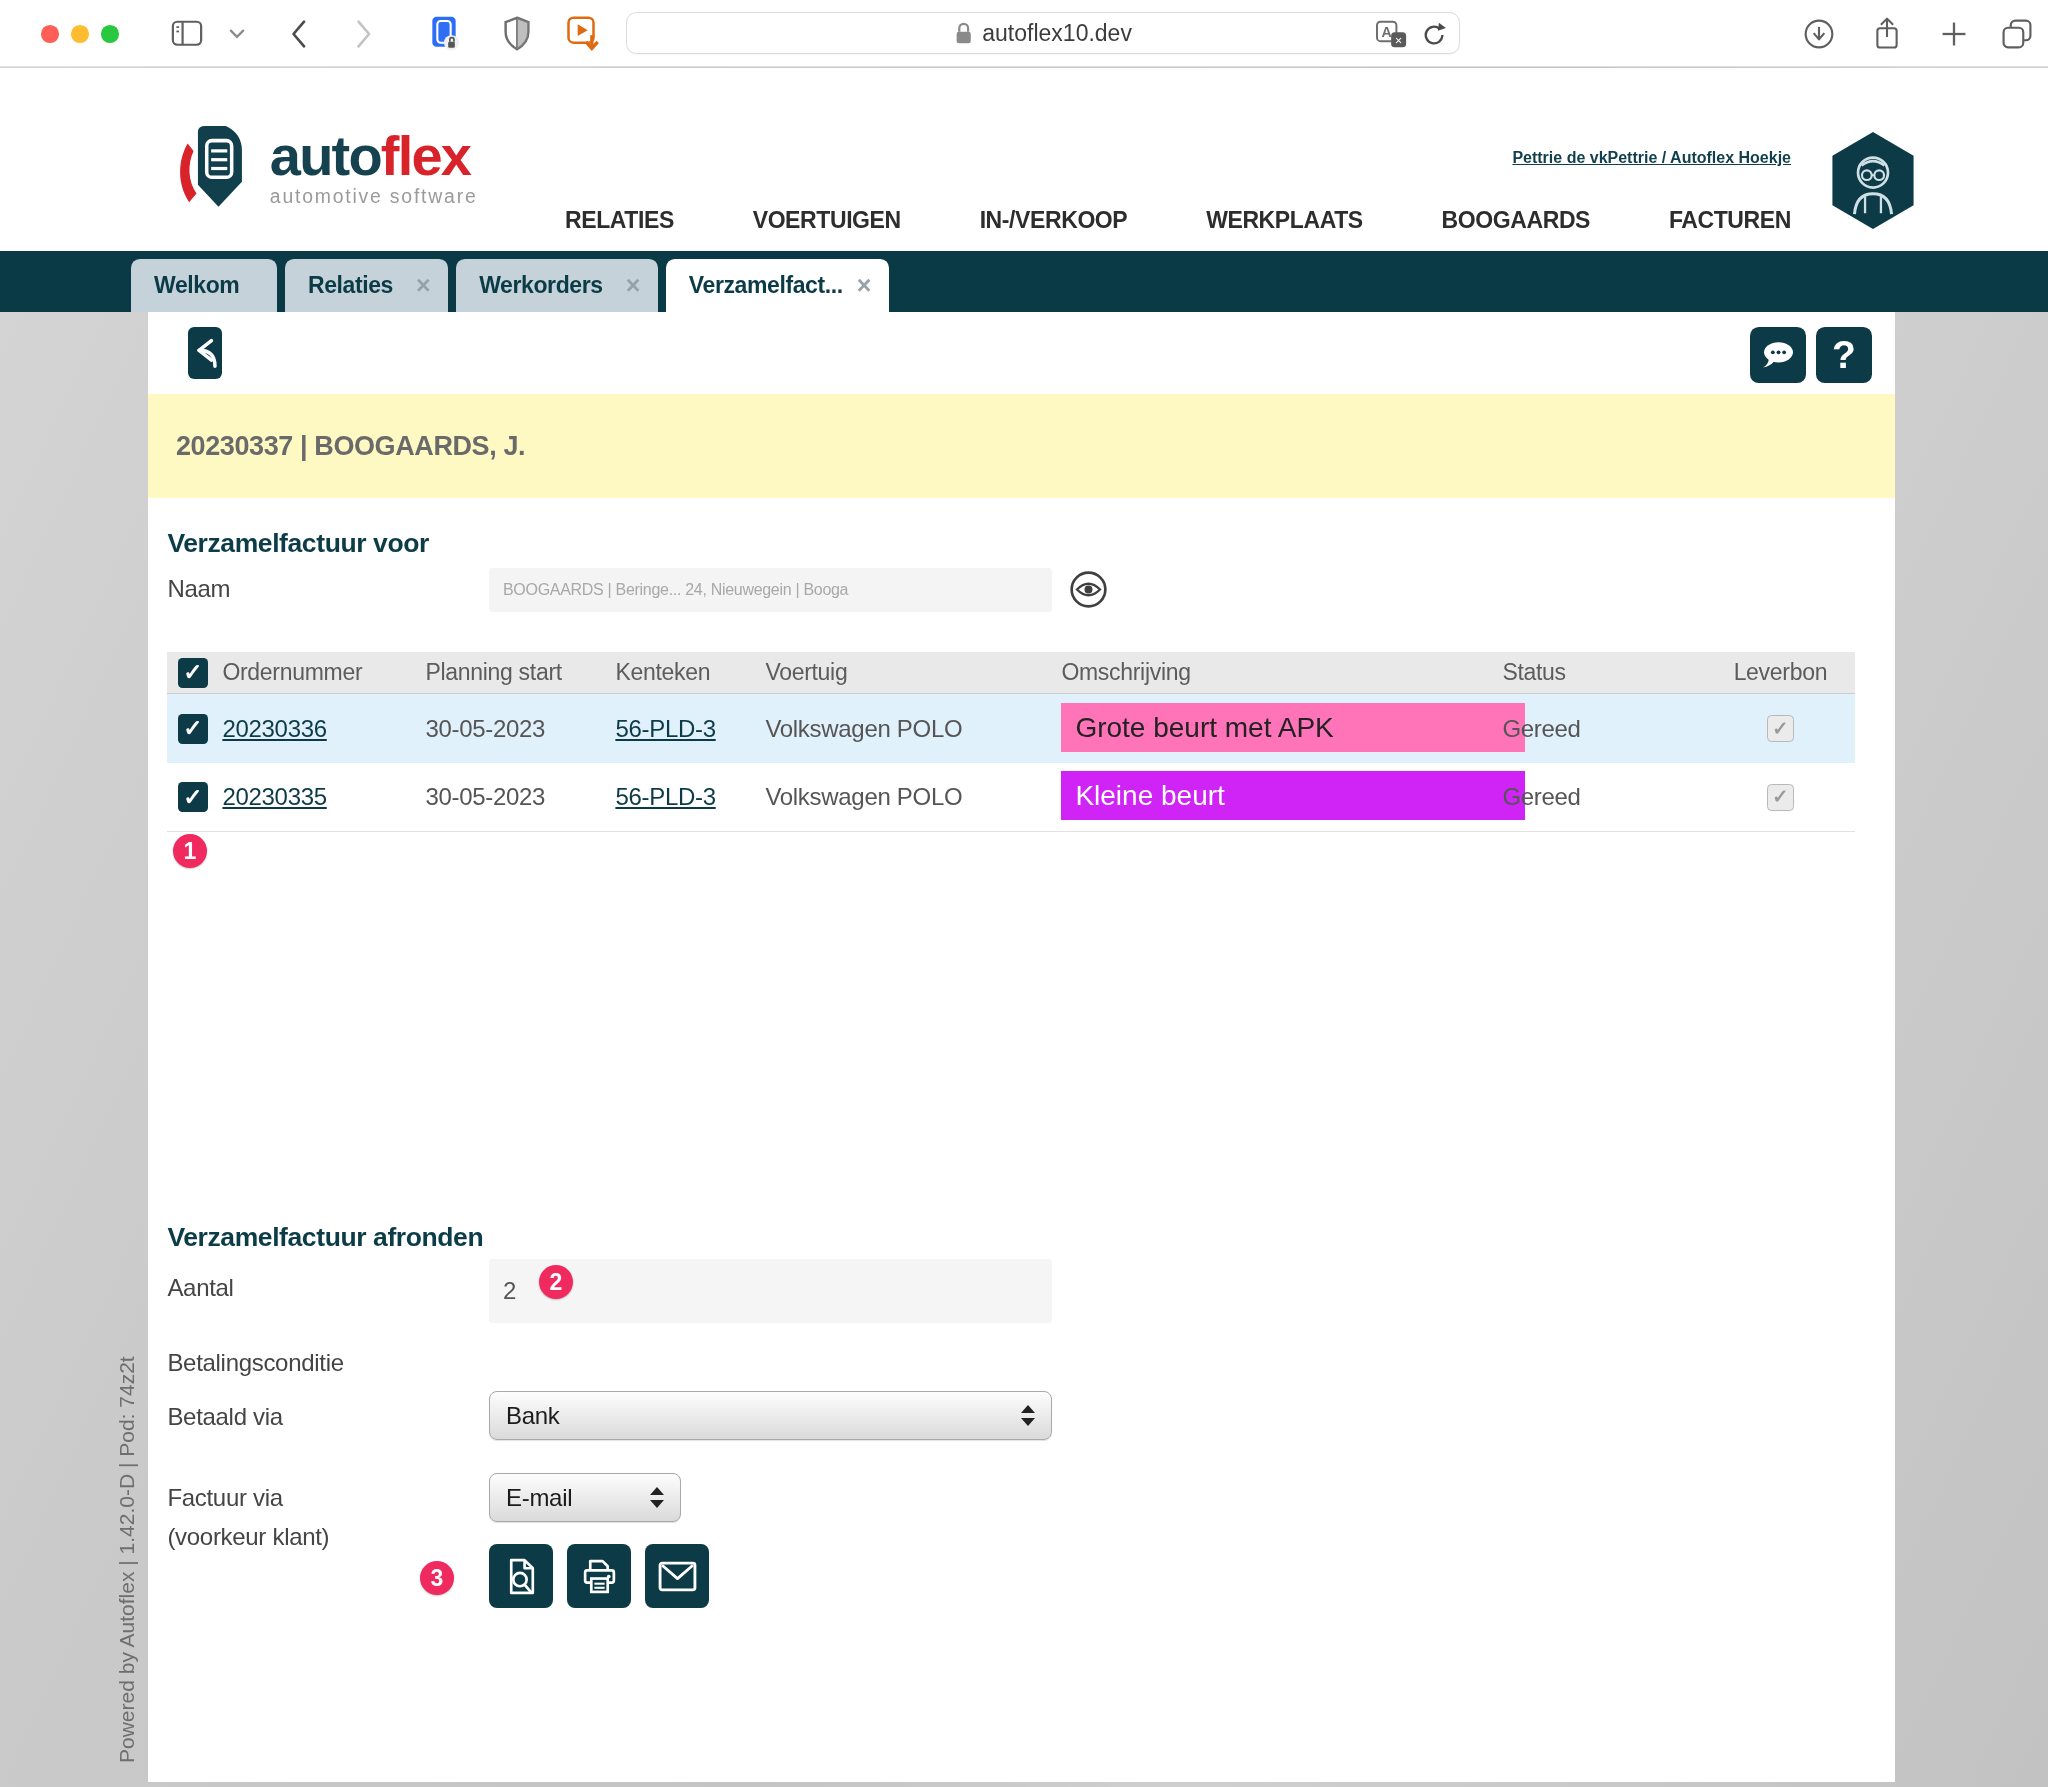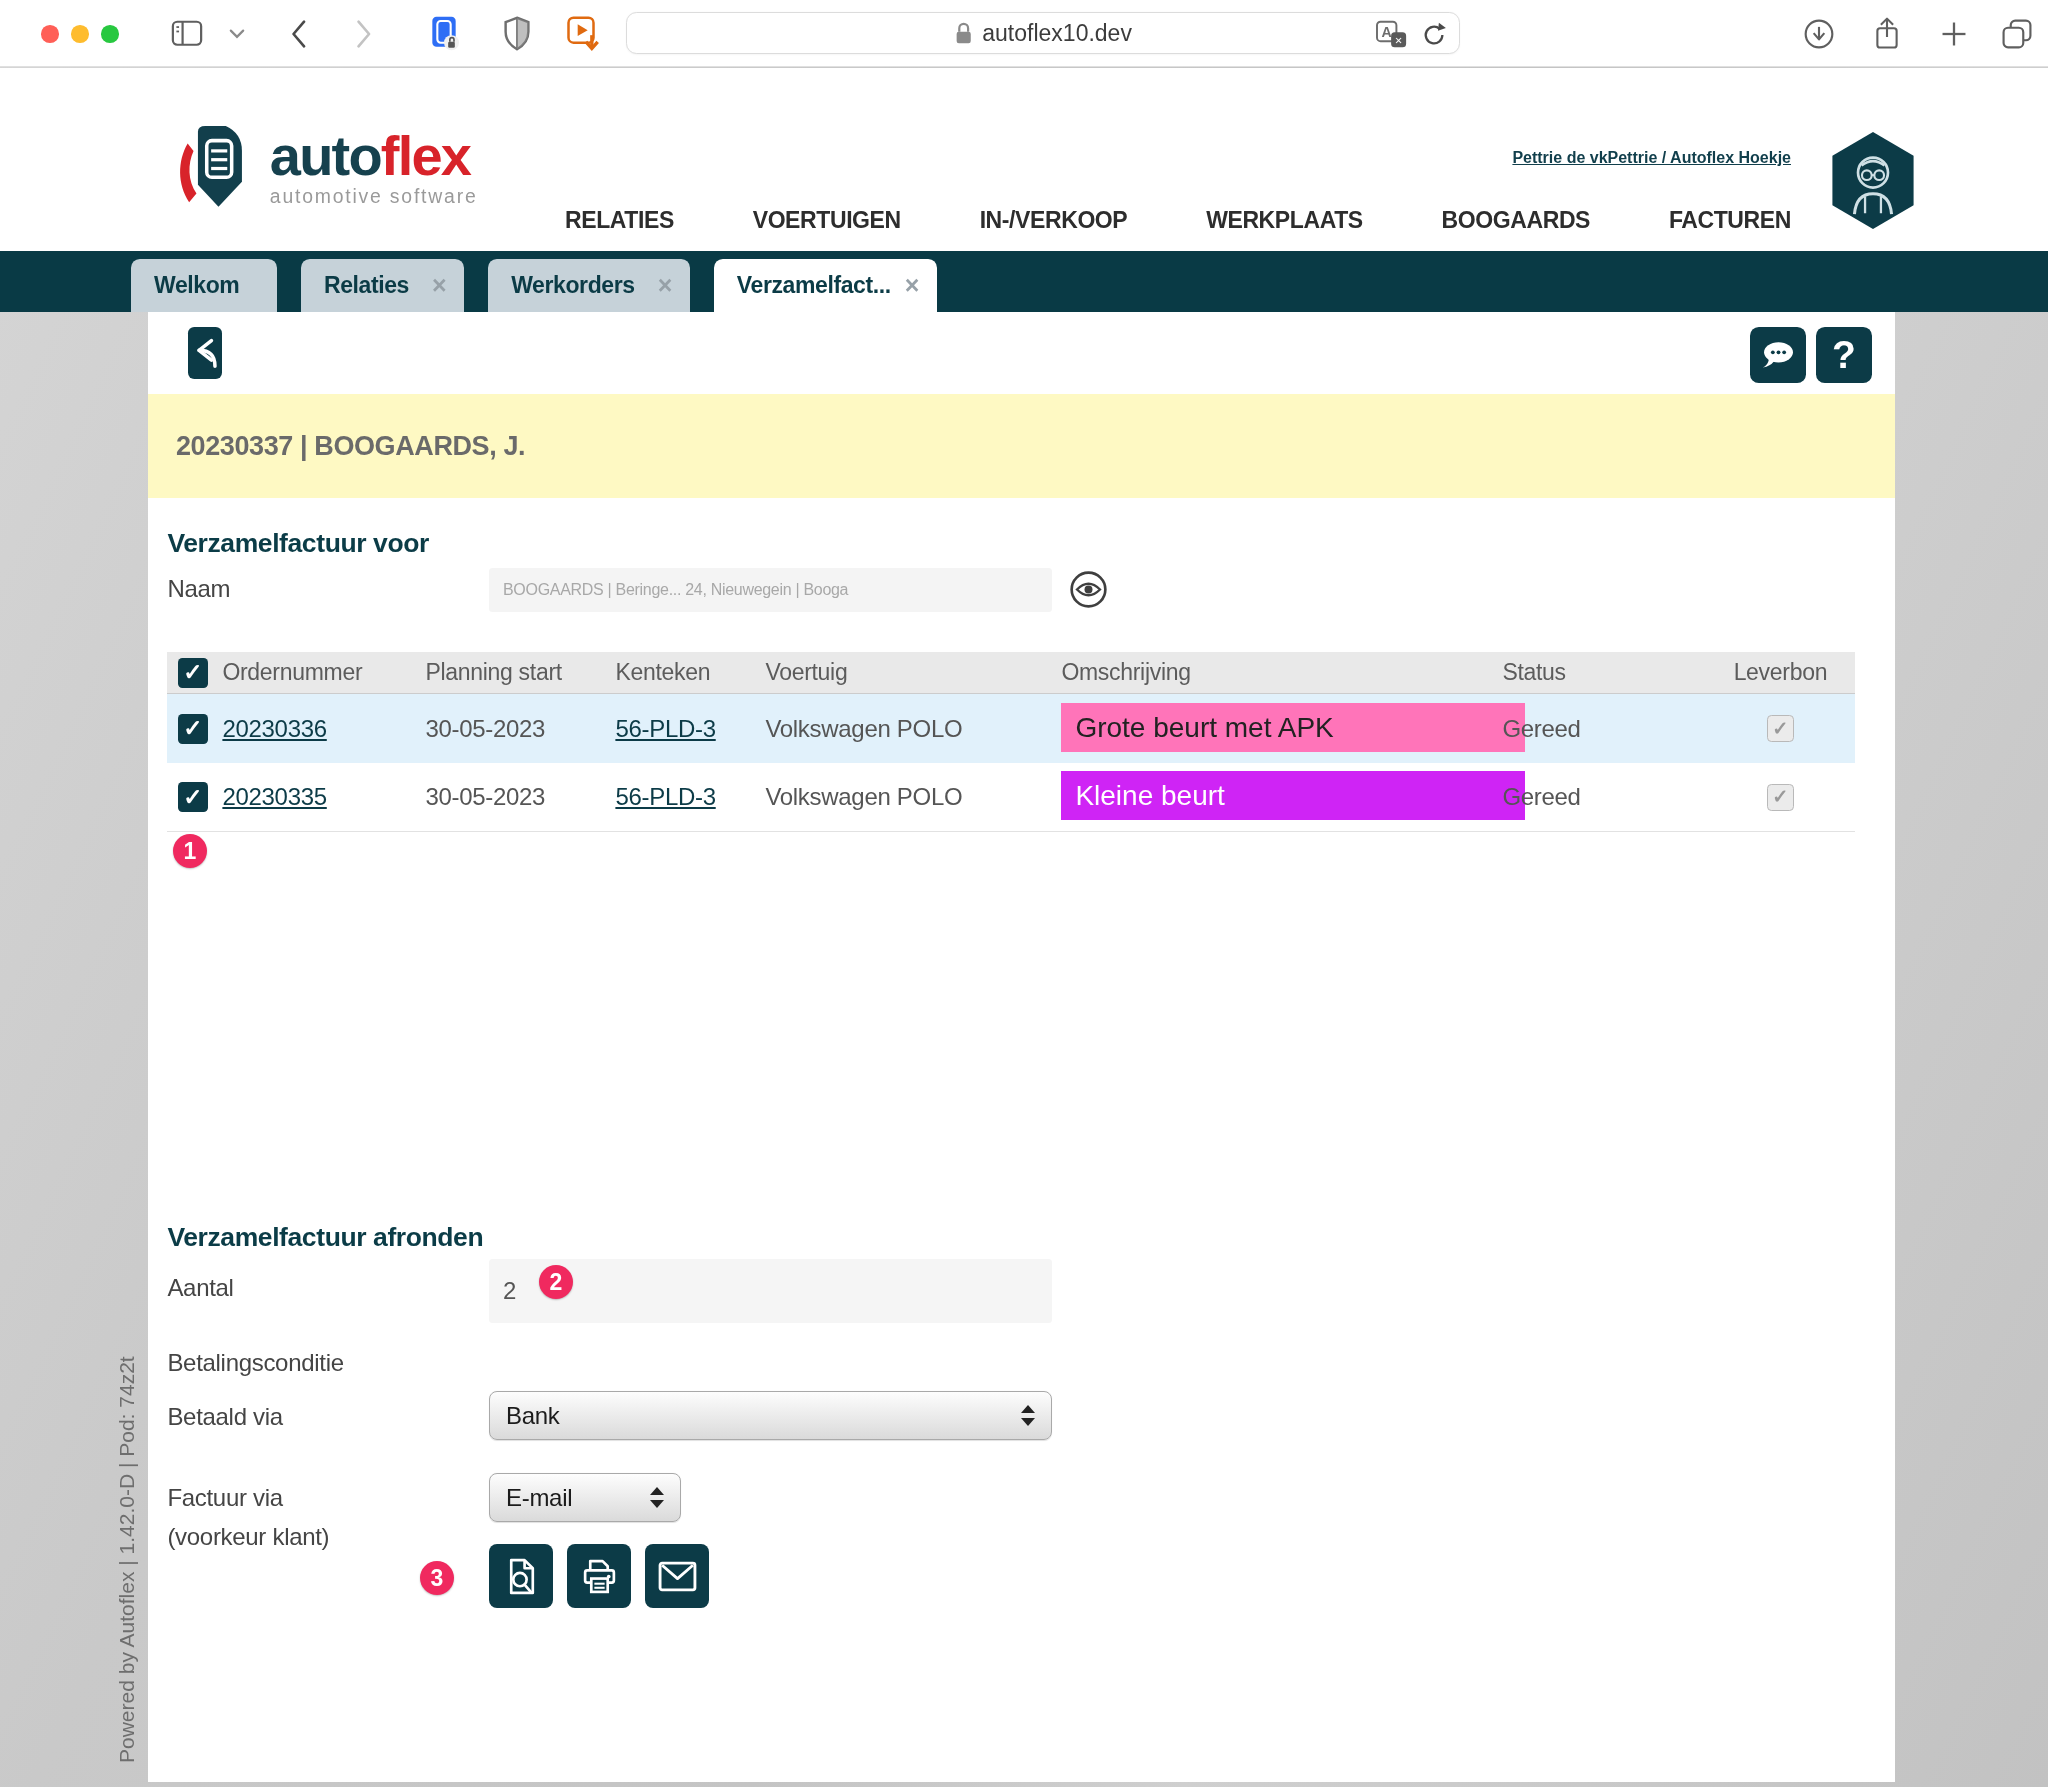--- a/index.html
+++ b/index.html
@@ -30,21 +30,21 @@
   .logo-tag { font-size:19.4px; color:#9a9a9a; letter-spacing:1.8px; text-align:right; margin-top:3.5px; }
   .mainnav { position:absolute; left:565px; right:258px; bottom:17.6px;
     display:flex; justify-content:space-between; }
   .mainnav .nav-item { font-size:23px; font-weight:bold; color:#2d2d2d; letter-spacing:-0.4px; cursor:pointer; }
   .user-link { position:absolute; right:258px; top:81px; font-size:16px; font-weight:bold;
     color:#113f4c; text-decoration:underline; cursor:pointer; }
   .avatar { position:absolute; right:131px; top:62px; width:90px; height:101px; }
 
   
   .tabstrip { position:absolute; left:0; top:251px; width:2049px; height:61px;
-    background:#093a45; display:flex; align-items:flex-end; padding-left:131px; gap:24px; }
+    background:#093a45; display:flex; align-items:flex-end; padding-left:131px; gap:8px; }
   .tab { height:53px; min-width:146px; background:#c6d2d9; border-radius:8.8px 8.8px 0 0;
     display:flex; align-items:center; padding:0 17.6px 0 23px; cursor:pointer; }
   .tab .tab-label { font-size:23px; font-weight:bold; color:#0b3b46; letter-spacing:-0.4px; }
   .tab .tab-close { margin-left:auto; padding-left:23px; font-size:25px; color:#97a1a8; font-weight:bold; cursor:pointer; }
   .tab.active { background:#ffffff; }
   .tab.active .tab-close { padding-left:14px; }
 
   
   .card { position:absolute; left:148px; top:312px; width:1747px; height:1470px; background:#ffffff; }
 

